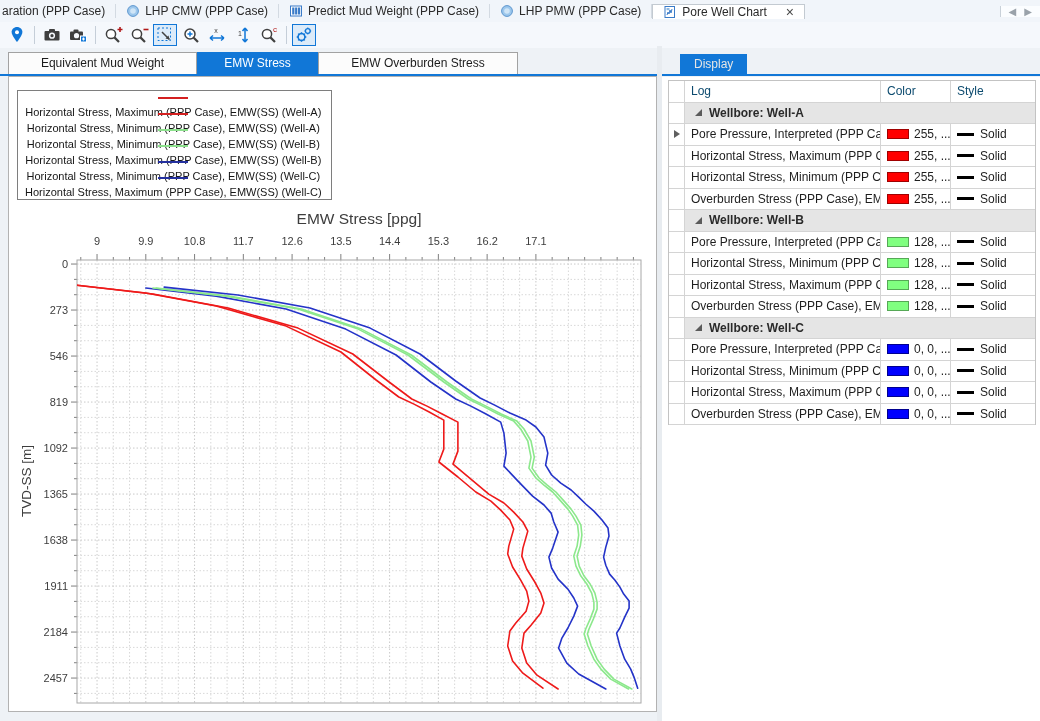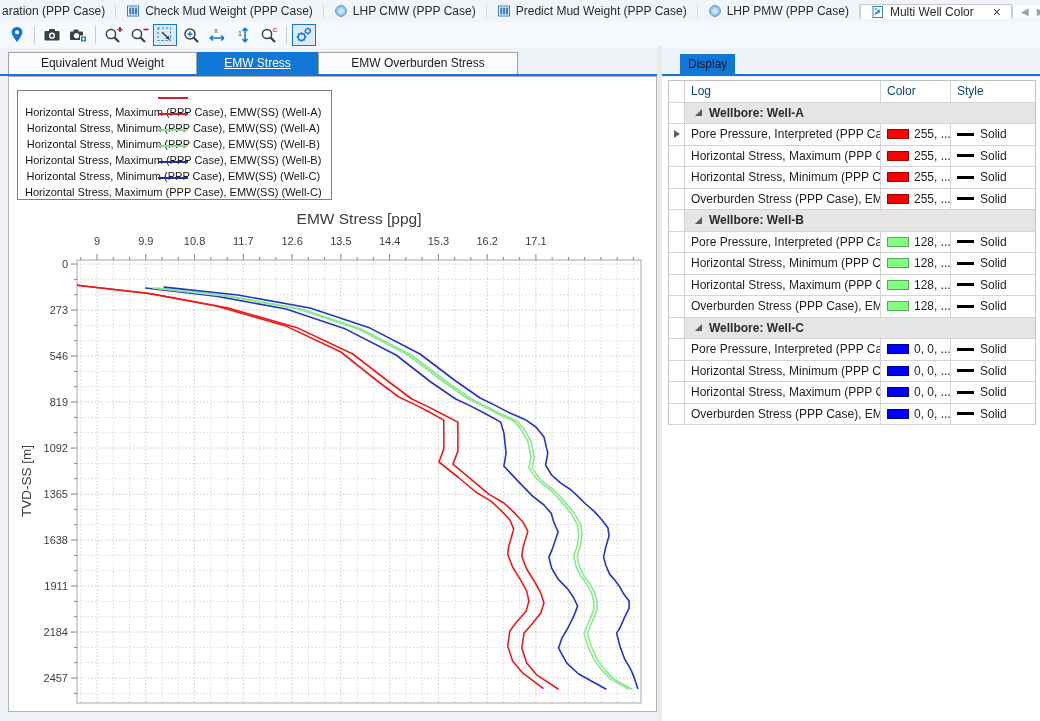--- a/index.html
+++ b/index.html
@@ -31,21 +31,21 @@
   .chart-panel { position:absolute; left:8px; top:76px; width:649px; height:636px; background:#ffffff; border:1px solid #b2b2b2; }
   .chart-panel svg { position:absolute; left:0; top:0; }
   .legend { position:absolute; left:8px; top:13px; background:#ffffff; border:1px solid #7e7e7e; padding:6px 9px 6px 7px; z-index:5; }
   .legend-row { display:flex; align-items:center; gap:7px; height:16px; font-size:11px; color:#161616; white-space:nowrap;flex-direction:column; }
   .legend-line { width:30px; height:0; border-top:2px solid #000; flex:0 0 auto; }
 
   
   .splitter { position:absolute; left:657px; top:46px; width:5px; height:675px; background:#e8ecf0; }
 
   
-  .display-tab { position:absolute; left:680px; top:54px; height:21px; padding:0 8px; background:#1177d7; color:#0f172a; font-size:12px; line-height:21px; }
+  .display-tab { position:absolute; left:680px; top:54px; height:21px; padding:0 14px; background:#1177d7; color:#e5e5e5; font-size:12px; line-height:21px; }
   .right-panel { position:absolute; left:662px; top:77px; width:378px; height:644px; background:#ffffff; }
   .grid { position:absolute; left:6px; top:3px; width:368px; border:1px solid #c3c3c3; border-bottom:none; background:#fff; }
   .trow { display:flex; height:21.5px; border-bottom:1px solid #d4d4d4; background:#fff; }
   .tcell { border-right:1px solid #d4d4d4; display:flex; align-items:center; padding:0 6px; white-space:nowrap; overflow:hidden; font-size:12px; color:#1e1e1e; }
   .c-ind { width:16px; flex:0 0 16px; padding:0; justify-content:center; }
   .c-log { width:196px; flex:0 0 196px; }
   .c-color { width:70px; flex:0 0 70px; gap:5px; }
   .c-style { flex:1 1 auto; border-right:none; gap:6px; }
   .hdr .tcell { color:#0c4a6e; }
   .grp-row { background:#e5e5e5; }
@@ -58,29 +58,20 @@
 </head>
 <body>
 
 <div id="app">
   <div class="tabstrip" id="tabstrip">
       <div class="doc-tab first">
         <span>aration (PPP Case)</span>
       </div>
       <div class="doc-tab">
         <svg width="14" height="14" viewBox="0 0 14 14">
-          <rect x="1.5" y="2" width="11" height="10" fill="#fff" stroke="#3a7bc8"></rect>
-          <rect x="3.2" y="3.5" width="2.2" height="7" fill="#3a7bc8"></rect>
-          <rect x="6.1" y="3.5" width="2.2" height="7" fill="#3a7bc8"></rect>
-          <rect x="9" y="3.5" width="2.2" height="7" fill="#3a7bc8"></rect>
-        </svg>
-        <span>Check Mud Weight (PPP Case)</span>
-      </div>
-      <div class="doc-tab">
-        <svg width="14" height="14" viewBox="0 0 14 14">
           <circle cx="7" cy="7" r="5.4" fill="#9cc7ec" stroke="#5c96cf"></circle>
           <circle cx="7" cy="7" r="2.8" fill="#cfe5f7"></circle>
         </svg>
         <span>LHP CMW (PPP Case)</span>
       </div>
       <div class="doc-tab">
         <svg width="14" height="14" viewBox="0 0 14 14">
           <rect x="1.5" y="2" width="11" height="10" fill="#fff" stroke="#3a7bc8"></rect>
           <rect x="3.2" y="3.5" width="2.2" height="7" fill="#3a7bc8"></rect>
           <rect x="6.1" y="3.5" width="2.2" height="7" fill="#3a7bc8"></rect>
@@ -94,21 +85,21 @@
           <circle cx="7" cy="7" r="2.8" fill="#cfe5f7"></circle>
         </svg>
         <span>LHP PMW (PPP Case)</span>
       </div>
       <div class="doc-tab active">
         <svg width="14" height="14" viewBox="0 0 14 14">
           <rect x="2" y="1.5" width="9.5" height="11" fill="#fff" stroke="#3a7bc8"></rect>
           <path d="M4 10 L5 7 L6 9 L7 5 L8 8 L9 4" fill="none" stroke="#3a7bc8" stroke-width="1"></path>
           <rect x="3.5" y="3" width="3" height="2.2" fill="#8fb9e2"></rect>
         </svg>
-        <span>Multi Well Color</span>
+        <span>Pore Well Chart</span>
         <span class="close-x">×</span>
       </div>
       <div class="tab-nav">
         <span>◀</span>
         <span>▶</span>
       </div>
     </div>
   <div class="toolbar" id="toolbar">
       <div class="tb-btn">
         <svg width="20" height="20" viewBox="0 0 20 20">
@@ -187,21 +178,21 @@
         <svg width="20" height="20" viewBox="0 0 20 20">
           <circle cx="7.5" cy="12" r="3.4" fill="none" stroke="#1177d7" stroke-width="1.5"></circle>
           <path d="M7.5 7.2 v2 M7.5 14.8 v2 M2.7 12 h2 M10.3 12 h2 M4.1 8.6 l1.4 1.4 M9.5 14 l1.4 1.4 M10.9 8.6 l-1.4 1.4 M5.5 14 l-1.4 1.4" stroke="#1177d7" stroke-width="1.3"></path>
           <circle cx="13.8" cy="6" r="2.4" fill="none" stroke="#1177d7" stroke-width="1.3"></circle>
           <path d="M13.8 2.6 v1.4 M13.8 8 v1.4 M10.4 6 h1.4 M15.8 6 h1.4" stroke="#1177d7" stroke-width="1.1"></path>
         </svg>
       </div>
     </div>
   <div class="subtabs" id="subtabs">
       <div class="vtab" style="width: 189px;">Equivalent Mud Weight</div>
-      <div class="vtab active" style="width: 121px; text-decoration: underline;">EMW Stress</div>
+      <div class="vtab active" style="width: 121px;">EMW Stress</div>
       <div class="vtab" style="width: 200px;">EMW Overburden Stress</div>
     </div>
   <div class="underline-left"></div>
   <div class="underline-right"></div>
 
   <div class="chart-panel">
     <svg id="chart-svg" width="647" height="634">
         <defs>
           <clipPath id="plotclip">
             <rect x="68" y="183" width="564" height="443"></rect>

